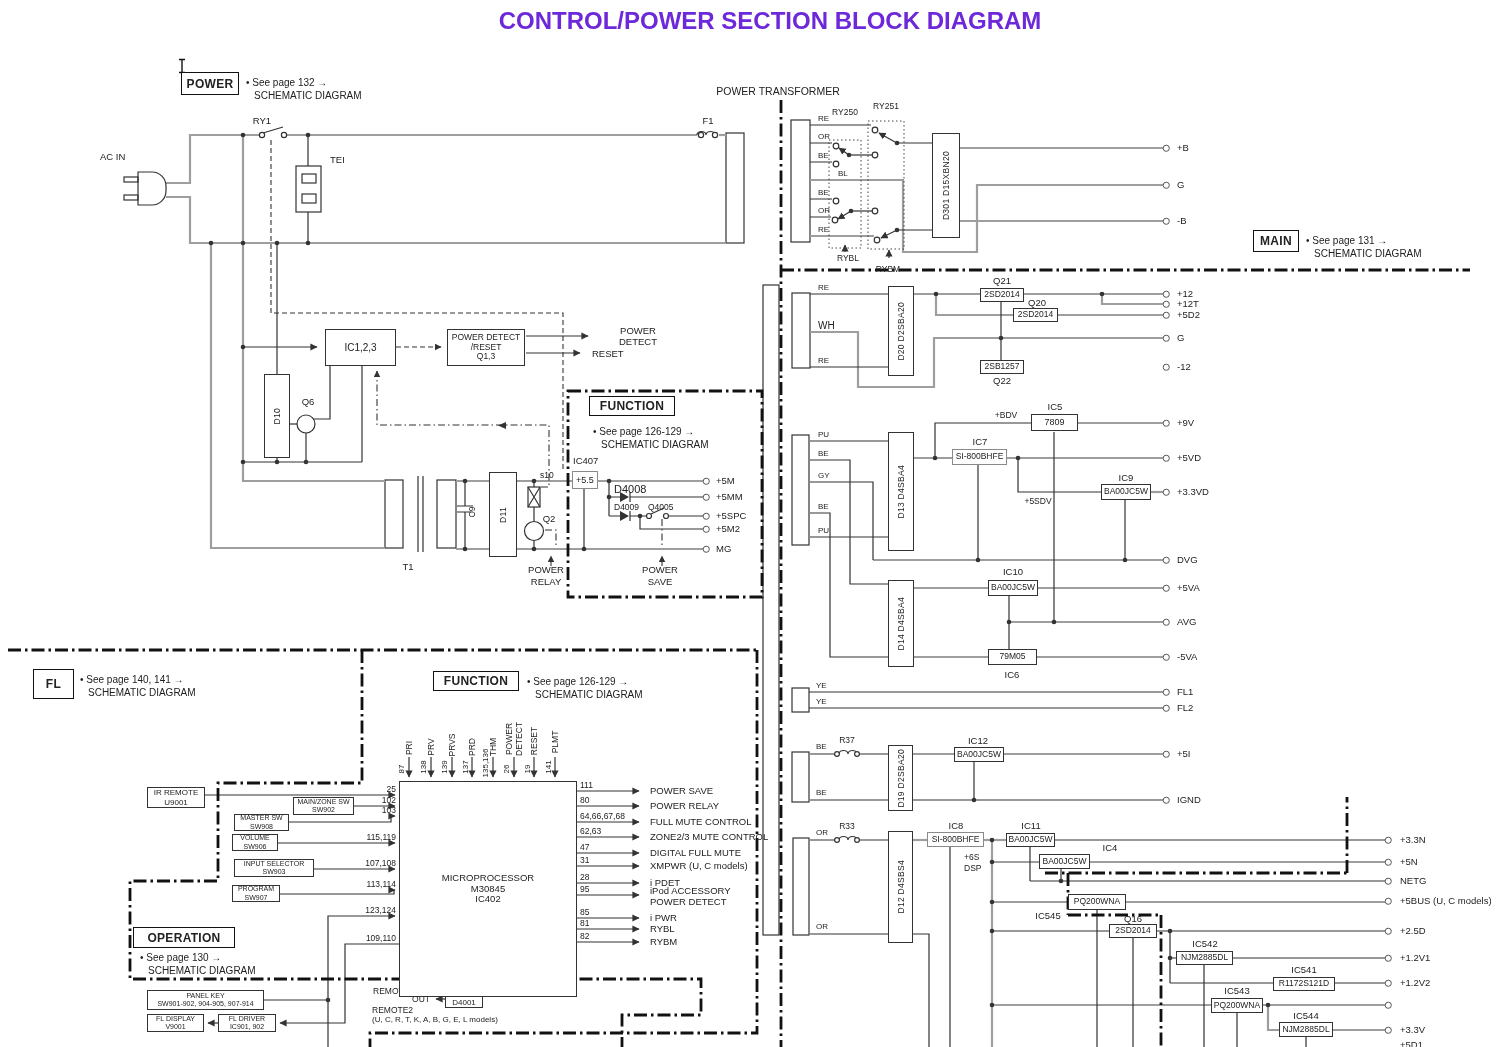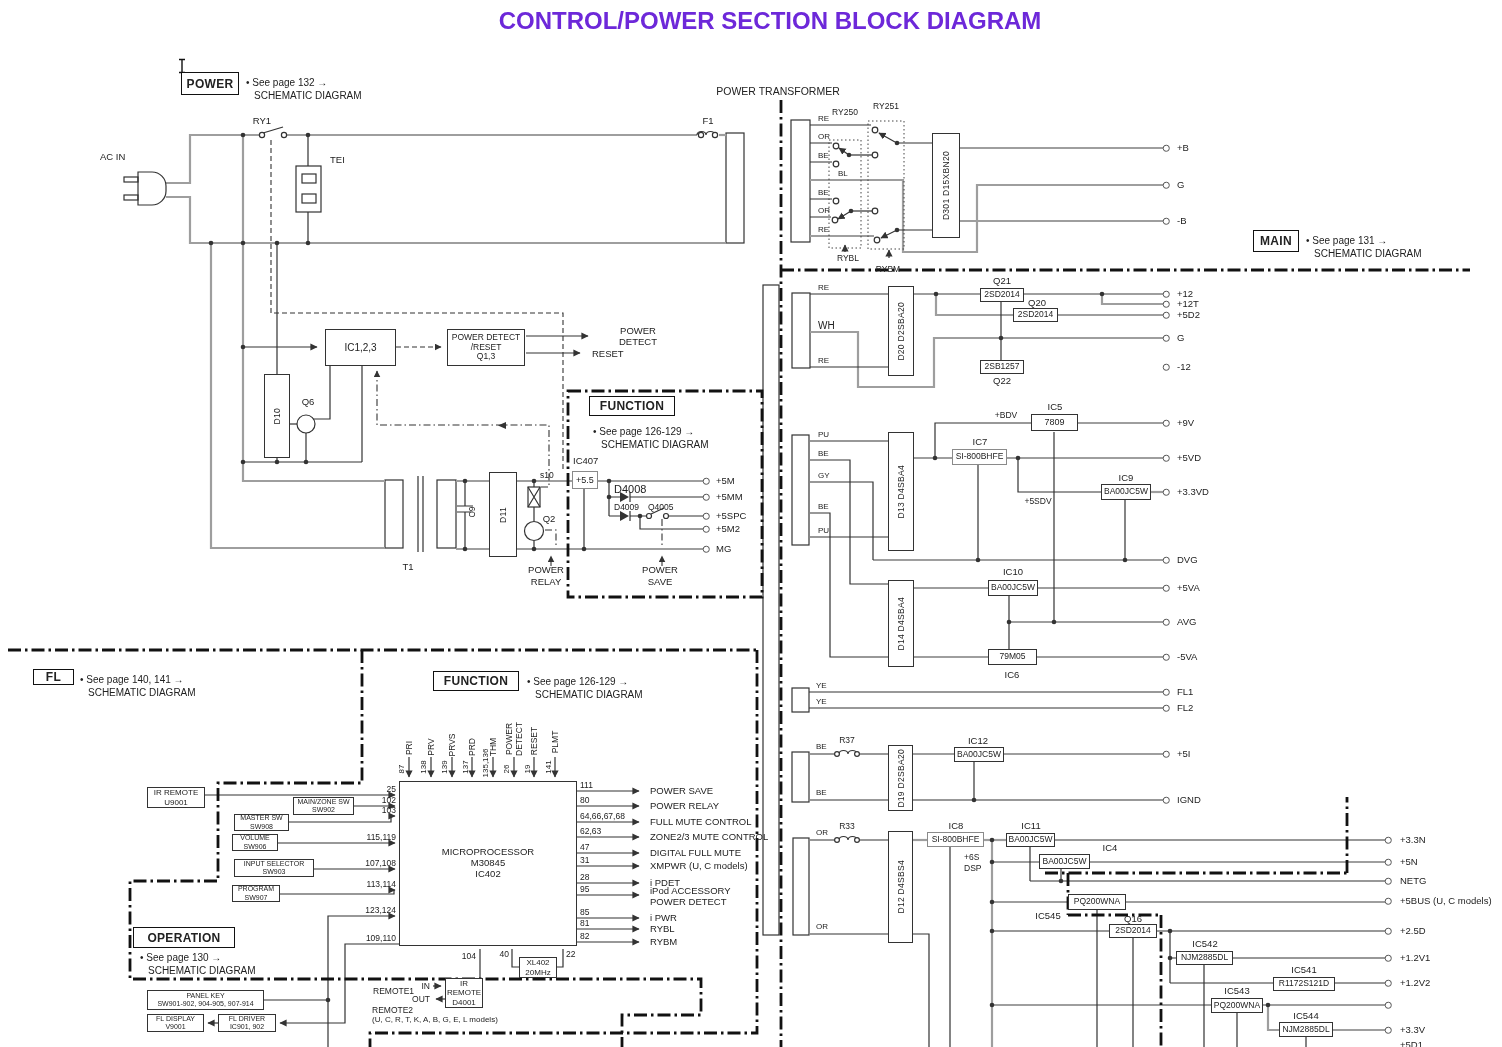--- a/index.html
+++ b/index.html
@@ -575,21 +575,21 @@
       <div>SW901-902, 904-905, 907-914</div>
     </div>
     <div class="box" style="left: 147px; top: 1014px; width: 57px; height: 18px; font-size: 7px;">
       <div>FL DISPLAY</div>
       <div>V9001</div>
     </div>
     <div class="box" style="left: 218px; top: 1014px; width: 58px; height: 18px; font-size: 7px;">
       <div>FL DRIVER</div>
       <div>IC901, 902</div>
     </div>
-    <div class="box" style="left: 399px; top: 781px; width: 178px; height: 165px; font-size: 9.5px;">
+    <div class="box" style="left: 399px; top: 781px; width: 178px; height: 216px; font-size: 9.5px;">
       <div>MICROPROCESSOR</div>
       <div>M30845</div>
       <div>IC402</div>
     </div>
     <div class="rbox" style="left: 264px; top: 374px; width: 26px; height: 84px;">
       <span>D10</span>
     </div>
     <div class="rbox" style="left: 489px; top: 472px; width: 28px; height: 85px;">
       <span>D11</span>
     </div>
@@ -613,21 +613,21 @@
     </div>
     <div class="tagbox" style="left: 181px; top: 72px; width: 58px; height: 23px;">POWER</div>
     <div class="note" style="left: 246px; top: 77px;">• See page 132 →</div>
     <div class="note" style="left: 254px; top: 90px;">SCHEMATIC DIAGRAM</div>
     <div class="tagbox" style="left: 1253px; top: 230px; width: 46px; height: 22px;">MAIN</div>
     <div class="note" style="left: 1306px; top: 235px;">• See page 131 →</div>
     <div class="note" style="left: 1314px; top: 248px;">SCHEMATIC DIAGRAM</div>
     <div class="tagbox" style="left: 589px; top: 396px; width: 86px; height: 20px;">FUNCTION</div>
     <div class="note" style="left: 593px; top: 426px;">• See page 126-129 →</div>
     <div class="note" style="left: 601px; top: 439px;">SCHEMATIC DIAGRAM</div>
-    <div class="tagbox" style="left: 33px; top: 669px; width: 41px; height: 16px;">FL</div>
+    <div class="tagbox" style="left: 33px; top: 669px; width: 41px; height: 30px;">FL</div>
     <div class="note" style="left: 80px; top: 674px;">• See page 140, 141 →</div>
     <div class="note" style="left: 88px; top: 687px;">SCHEMATIC DIAGRAM</div>
     <div class="tagbox" style="left: 433px; top: 671px; width: 86px; height: 20px;">FUNCTION</div>
     <div class="note" style="left: 527px; top: 676px;">• See page 126-129 →</div>
     <div class="note" style="left: 535px; top: 689px;">SCHEMATIC DIAGRAM</div>
     <div class="tagbox" style="left: 133px; top: 927px; width: 102px; height: 21px;">OPERATION</div>
     <div class="note" style="left: 140px; top: 952px;">• See page 130 →</div>
     <div class="note" style="left: 148px; top: 965px;">SCHEMATIC DIAGRAM</div>
     <div class="term" style="left: 1166px; top: 148px;"></div>
     <div class="lbl" style="left: 1177px; top: 148px;">+B</div>

